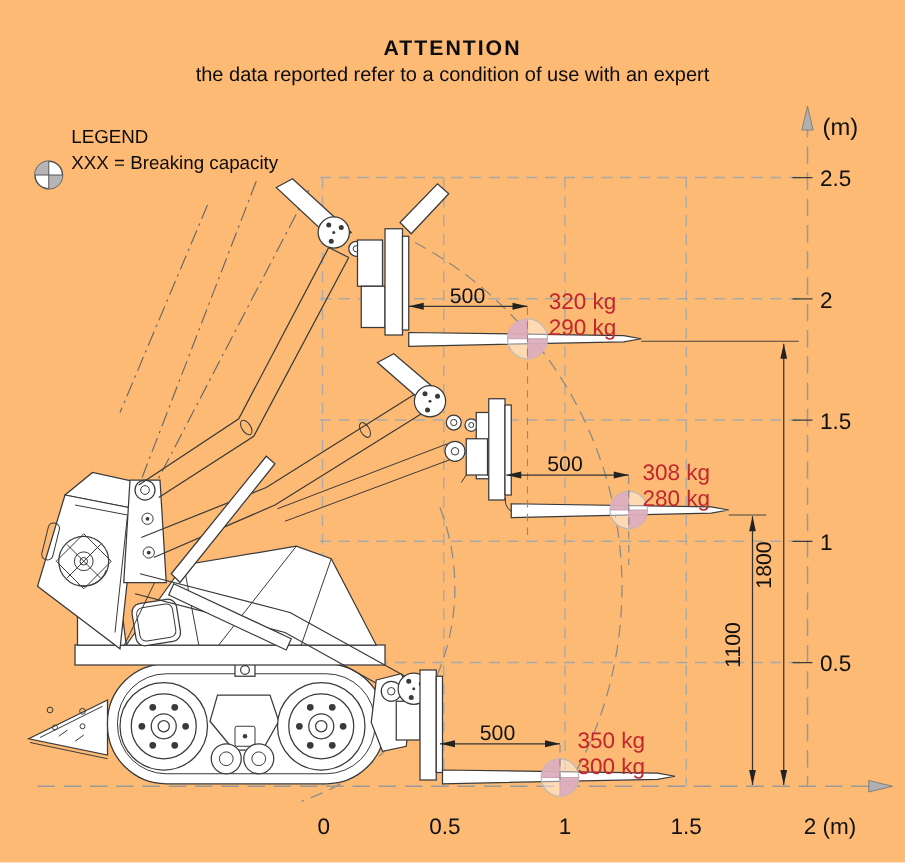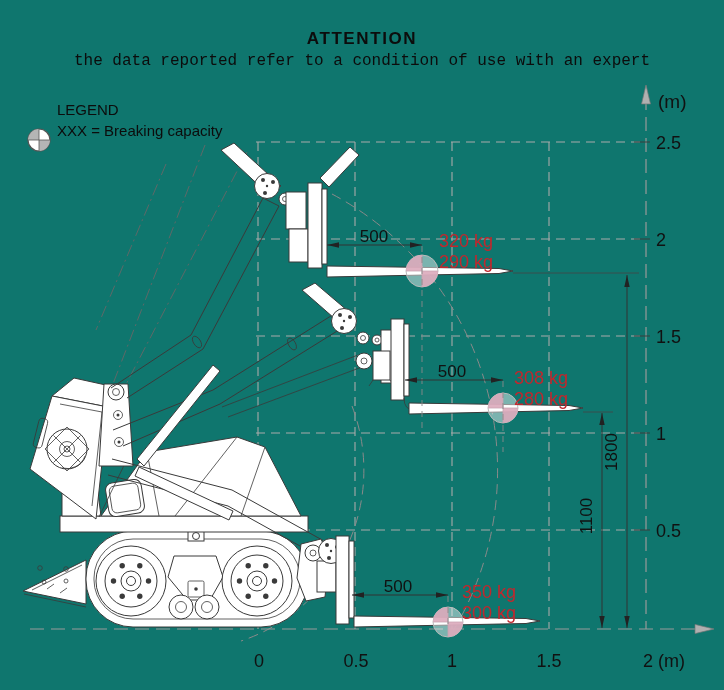--- a/index.html
+++ b/index.html
@@ -1,20 +1,20 @@
 <!DOCTYPE html>
 <html style="--accent-red: #c1272d; --pink: #dcaabb; --line: #3a3a3a; --grid: #a9a9a9;"><head>
 <meta charset="utf-8">
 <style>
   html,body { margin:0; padding:0; background:#fdfdfd; }
   .stage { position:relative; width:724px; height:690px; overflow:hidden;
-           font-family:"Liberation Sans", sans-serif; background:#0f766e; }
+           font-family:"Liberation Sans", sans-serif; background:#fdba74; }
   .hdr { position:absolute; left:10px; top:29px; width:704px; text-align:center; color:#0c0c0c; }
   .hdr-title { font-size:17px; font-weight:bold; letter-spacing:1.6px; margin-bottom:3px; }
-  .hdr-sub { font-size:16px; line-height:18.5px;font-family:Liberation Mono, monospace; }
+  .hdr-sub { font-size:16px; line-height:18.5px; }
   .legend { position:absolute; left:57px; top:100px; font-size:15px; line-height:20.5px; color:#0c0c0c; }
   .legend-title { margin-bottom:0; }
   .legend-sym { position:absolute; left:26px; top:127px; }
   svg.main { position:absolute; left:0; top:0; }
 
   .wf   { fill:#fff; stroke:var(--line,#3a3a3a); stroke-width:1; }
   .st   { fill:none; stroke:var(--line,#3a3a3a); stroke-width:1; }
   .st8  { fill:none; stroke:var(--line,#3a3a3a); stroke-width:.8; }
   .dk   { fill:var(--line,#3a3a3a); stroke:none; }
   .grid { stroke:var(--grid,#a9a9a9); stroke-width:1.1; stroke-dasharray:9 6; fill:none; }

